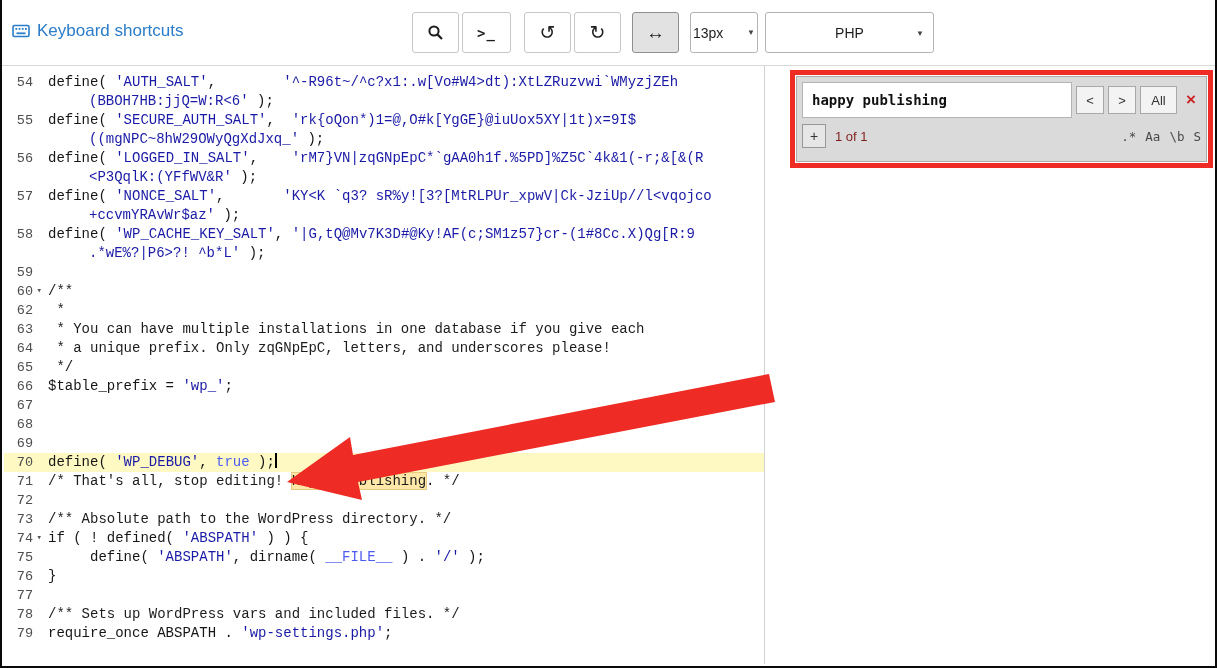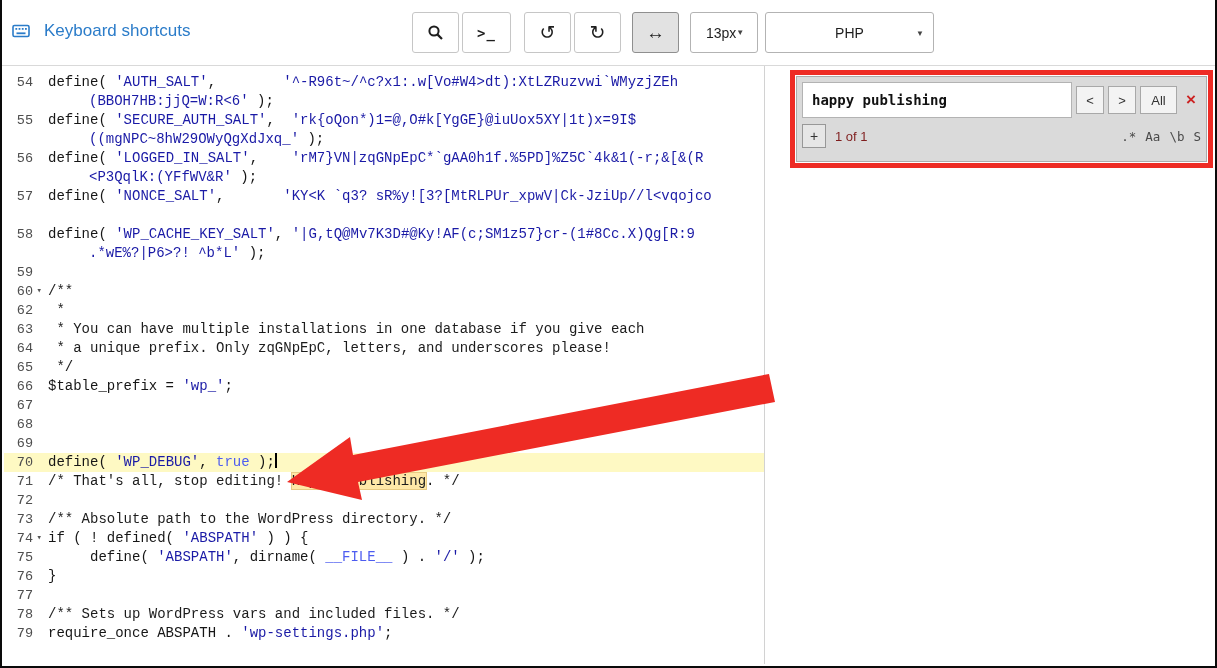--- a/index.html
+++ b/index.html
@@ -2,28 +2,28 @@
 <html><head>
 <meta charset="utf-8">
 <style>
   *{box-sizing:border-box;margin:0;padding:0}
   html,body{width:1217px;height:668px;overflow:hidden}
   body{font-family:"Liberation Sans",sans-serif;background:#fff;position:relative}
   .frame{position:absolute;inset:0;border-left:2px solid #0a0a0a;border-right:2px solid #0a0a0a;border-bottom:2px solid #0a0a0a;background:#fff}
 
   
   .topbar{position:absolute;left:0;right:0;top:0;height:66px;background:#fff;border-bottom:1px solid #d9d9d9;z-index:5}
-  .shortcuts{position:absolute;left:10px;top:21px;display:flex;align-items:center;gap:14px;color:#2b7cc9;font-size:17px;text-decoration:none;cursor:pointer}
+  .shortcuts{position:absolute;left:10px;top:21px;display:flex;align-items:center;gap:7px;color:#2b7cc9;font-size:17px;text-decoration:none;cursor:pointer}
   .toolbar{position:absolute;left:410px;top:12px;height:41px;display:flex;align-items:stretch}
   .tbtn{width:47px;border:1px solid #c6c6c6;border-radius:3px;background:#fff;display:flex;align-items:center;justify-content:center;font-size:19px;color:#1e1e1e;margin-right:3px;cursor:pointer}
   .tbtn.term{width:49px;margin-right:13px;font-family:"DejaVu Sans Mono",monospace;font-size:14px;font-weight:bold;letter-spacing:1px}
   .tbtn.redo{margin-right:11px}
   .tbtn.wrapbtn{background:#e2e2e2;border-color:#8f8f8f;margin-right:11px}
   .tsel{border:1px solid #b3b3b3;border-radius:3px;background:#fff;display:flex;align-items:center;font-size:14px;color:#1e1e1e;cursor:pointer;position:relative}
-  .sel13{width:68px;margin-right:7px;padding:0 15px;justify-content:space-between}
+  .sel13{width:68px;margin-right:7px;padding:0 2px;justify-content:space-between}
   .selphp{width:169px;justify-content:center}
   .chev{font-size:8px;color:#444}
   .selphp .chev{position:absolute;right:9px;top:16px}
 
   
   .editor{position:absolute;top:66px;bottom:2px;left:2px;width:761px;background:#fff;border-right:1px solid #d2d2d2;font-family:Liberation Mono, monospace;font-size:14px;overflow:hidden}
   .rows{position:absolute;top:7px;left:0;right:0}
   .row{display:flex;height:19px;line-height:19px;white-space:pre}
   .row.active{background:#fef9c3}
   .gut{flex:0 0 38px;width:38px;text-align:right;padding-right:9px;color:#4e4e4e;font-size:13.5px;position:relative}
@@ -104,21 +104,21 @@
 
   <div class="editor">
     <div class="rows" id="rows">
         <div class="row"><span class="gut">54</span><span class="codecell"><span class="tk-d">define( </span><span class="tk-s">'AUTH_SALT'</span><span class="tk-d">,        </span><span class="tk-s">'^-R96t~/^c?x1:.w[Vo#W4&gt;dt):XtLZRuzvwi`WMyzjZEh</span></span></div>
         <div class="row"><span class="gut"></span><span class="codecell wrap"><span class="tk-s">(BBOH7HB:jjQ=W:R&lt;6'</span><span class="tk-d"> );</span></span></div>
         <div class="row"><span class="gut">55</span><span class="codecell"><span class="tk-d">define( </span><span class="tk-s">'SECURE_AUTH_SALT'</span><span class="tk-d">,  </span><span class="tk-s">'rk{oQon*)1=@,O#k[YgGE}@iuUox5XY|1t)x=9I$</span></span></div>
         <div class="row"><span class="gut"></span><span class="codecell wrap"><span class="tk-s">((mgNPC~8hW29OWyQgXdJxq_'</span><span class="tk-d"> );</span></span></div>
         <div class="row"><span class="gut">56</span><span class="codecell"><span class="tk-d">define( </span><span class="tk-s">'LOGGED_IN_SALT'</span><span class="tk-d">,    </span><span class="tk-s">'rM7}VN|zqGNpEpC*`gAA0h1f.%5PD]%Z5C`4k&amp;1(-r;&amp;[&amp;(R</span></span></div>
         <div class="row"><span class="gut"></span><span class="codecell wrap"><span class="tk-s">&lt;P3QqlK:(YFfWV&amp;R'</span><span class="tk-d"> );</span></span></div>
         <div class="row"><span class="gut">57</span><span class="codecell"><span class="tk-d">define( </span><span class="tk-s">'NONCE_SALT'</span><span class="tk-d">,       </span><span class="tk-s">'KY&lt;K `q3? sR%y![3?[MtRLPUr_xpwV|Ck-JziUp//l&lt;vqojco</span></span></div>
-        <div class="row"><span class="gut"></span></div>
+        <div class="row"><span class="gut"></span><span class="codecell wrap"><span class="tk-s">+ccvmYRAvWr$az'</span><span class="tk-d"> );</span></span></div>
         <div class="row"><span class="gut">58</span><span class="codecell"><span class="tk-d">define( </span><span class="tk-s">'WP_CACHE_KEY_SALT'</span><span class="tk-d">, </span><span class="tk-s">'|G,tQ@Mv7K3D#@Ky!AF(c;SM1z57}cr-(1#8Cc.X)Qg[R:9</span></span></div>
         <div class="row"><span class="gut"></span><span class="codecell wrap"><span class="tk-s">.*wE%?|P6&gt;?! ^b*L'</span><span class="tk-d"> );</span></span></div>
         <div class="row"><span class="gut">59</span><span class="codecell"></span></div>
         <div class="row"><span class="gut">60<span class="fold">▾</span></span><span class="codecell"><span class="tk-c">/**</span></span></div>
         <div class="row"><span class="gut">62</span><span class="codecell"><span class="tk-c"> *</span></span></div>
         <div class="row"><span class="gut">63</span><span class="codecell"><span class="tk-c"> * You can have multiple installations in one database if you give each</span></span></div>
         <div class="row"><span class="gut">64</span><span class="codecell"><span class="tk-c"> * a unique prefix. Only zqGNpEpC, letters, and underscores please!</span></span></div>
         <div class="row"><span class="gut">65</span><span class="codecell"><span class="tk-c"> */</span></span></div>
         <div class="row"><span class="gut">66</span><span class="codecell"><span class="tk-d">$table_prefix</span><span class="tk-d"> = </span><span class="tk-s">'wp_'</span><span class="tk-d">;</span></span></div>
         <div class="row"><span class="gut">67</span><span class="codecell"></span></div>

